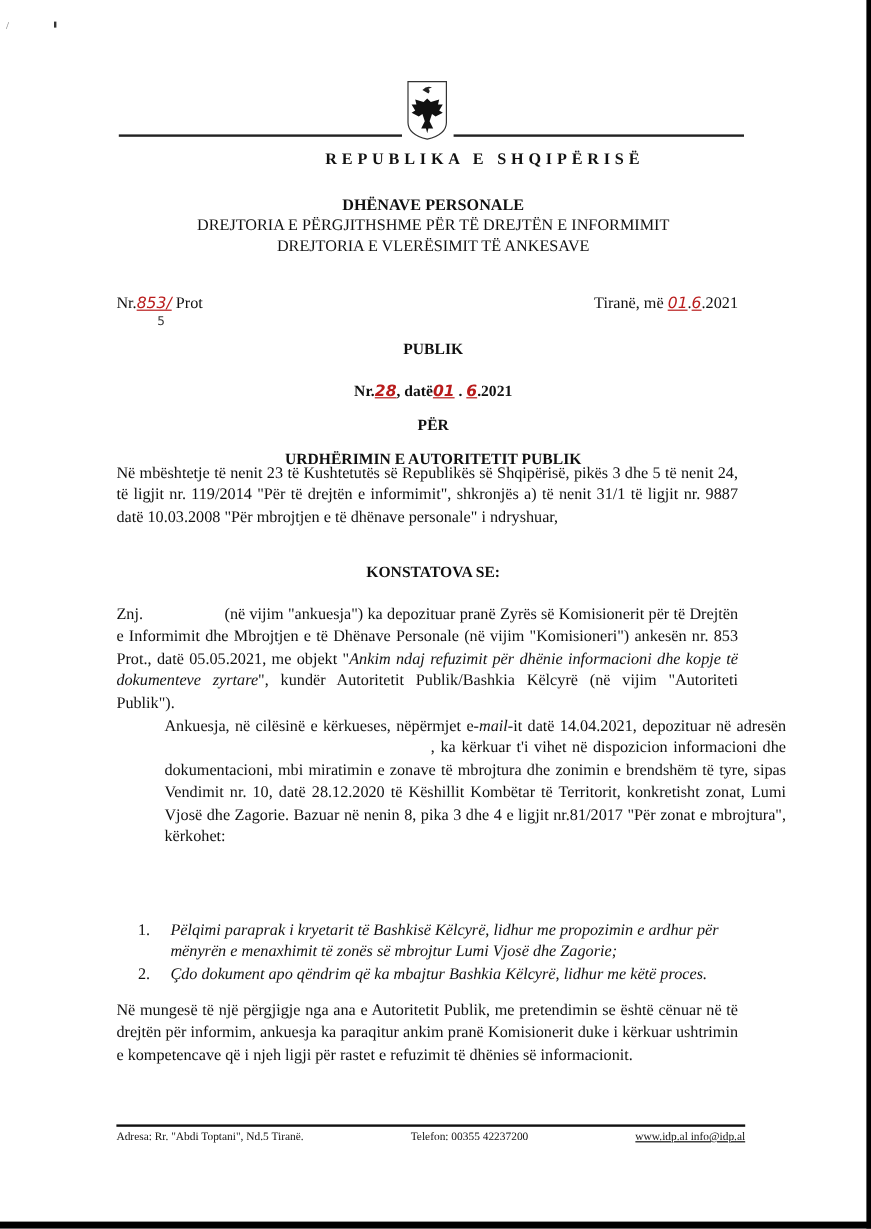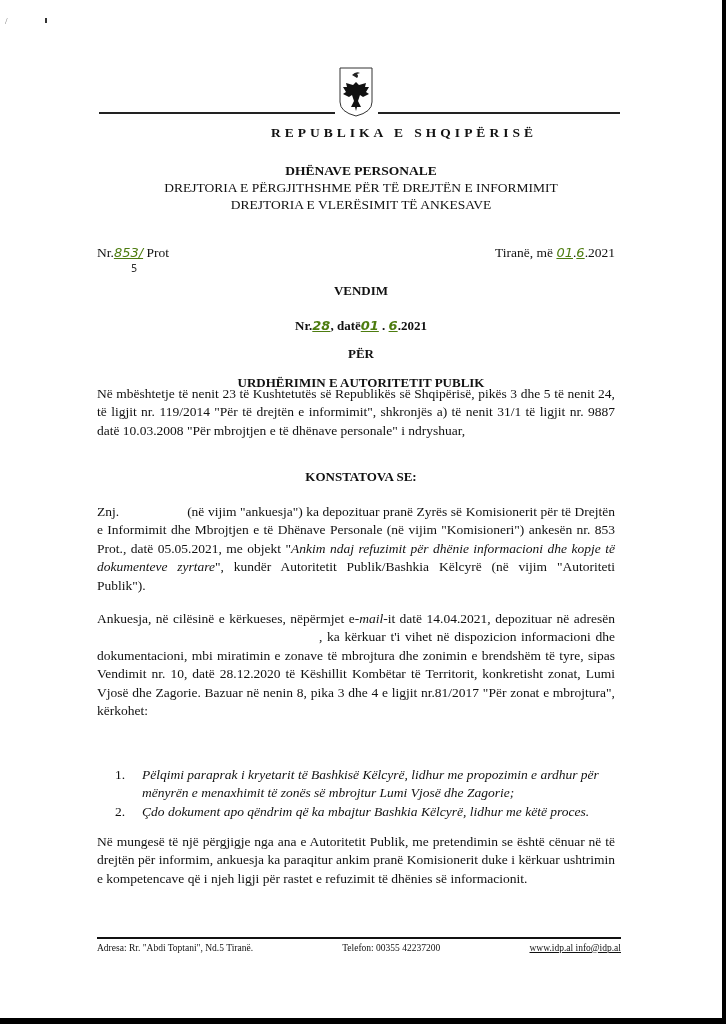--- a/index.html
+++ b/index.html
@@ -20,37 +20,37 @@
   .emblem { position: absolute; left: 338px; top: 2px; width: 36px; height: 52px; }
 
   .center { position: absolute; left: 0; width: 722px; text-align: center; }
   .republika { top: 125px; font-size: 13.5px; font-weight: bold; letter-spacing: 4px; padding-left: 43px; }
   .kom1 { top: 146px; font-size: 13.5px; font-weight: bold; }
   .kom2 { top: 163px; font-size: 13.5px; font-weight: bold; }
   .drej1 { top: 180px; font-size: 13.5px; }
   .drej2 { top: 197px; font-size: 13.5px; }
 
   .nr-line { position: absolute; left: 97px; top: 245px; font-size: 13.5px; }
-  .hand { font-family: "DejaVu Sans", sans-serif; font-style: italic; font-size: 13px; text-decoration: underline; color: #4d7c0f; }
+  .hand { font-family: "DejaVu Sans", sans-serif; font-style: italic; font-size: 13px; text-decoration: underline; color: #b91c1c; }
   .sub5 { position: absolute; left: 131px; top: 263px; font-size: 10px; font-family: "DejaVu Sans", sans-serif; color: #333; }
   .tirane { position: absolute; right: 107px; top: 245px; font-size: 13.5px; text-align: right; }
 
   .vendim { top: 283px; font-size: 13px; font-weight: bold; }
   .vnr { top: 318px; font-size: 13px; font-weight: bold; }
   .per { top: 346px; font-size: 13px; font-weight: bold; }
   .urdh { top: 375px; font-size: 13px; font-weight: bold; }
 
   .para {
     position: absolute; left: 97px; width: 518px; font-size: 13.5px; line-height: 18.4px;
     text-align: justify; margin: 0;
   }
   .p1 { top: 385px; }
   .konst { top: 469px; font-size: 13px; font-weight: bold; }
   .p2 { top: 503px; }
-  .p3 { top: 610px; }
+  .p3 { top: 596px; margin-left: 40px; }
   .blank { display: inline-block; }
   .list { position: absolute; left: 115px; width: 500px; top: 766px; font-size: 13.5px; line-height: 18.4px; font-style: italic; margin: 0; padding: 0; list-style: none; }
   .list li { position: relative; padding-left: 27px; }
   .list .num { position: absolute; left: 0; top: 0; font-style: normal; }
   .p4 { top: 833px; }
 
   .footer-rule { position: absolute; left: 97px; top: 937px; width: 524px; height: 2px; background: #111; }
   .footer { position: absolute; left: 97px; top: 943px; width: 524px; font-size: 9.5px; display: flex; justify-content: space-between; }
   .footer .web { text-decoration: underline; }
 </style>
@@ -80,21 +80,21 @@
     <span>Nr.</span><span class="hand">853/</span>
     <span>Prot</span>
   </div>
   <span class="sub5">5</span>
 
   <div class="tirane">
     <span>Tiranë, më</span>
     <span class="hand">01</span>.<span class="hand">6</span><span>.2021</span>
   </div>
 
-  <div class="center vendim">VENDIM</div>
+  <div class="center vendim">PUBLIK</div>
   <div class="center vnr">
     <span>Nr.</span><span class="hand">28</span><span>, datë</span><span class="hand">01</span> . <span class="hand">6</span><span>.2021</span>
   </div>
   <div class="center urdh">URDHËRIMIN E AUTORITETIT PUBLIK</div>
   <div class="center per">PËR</div>
 
   <p class="para p1">Në mbështetje të nenit 23 të Kushtetutës së Republikës së Shqipërisë, pikës 3 dhe 5 të nenit 24, të ligjit nr. 119/2014 "Për të drejtën e informimit", shkronjës a) të nenit 31/1 të ligjit nr. 9887 datë 10.03.2008 "Për mbrojtjen e të dhënave personale" i ndryshuar,</p>
 
   <div class="center konst">KONSTATOVA SE:</div>
 

